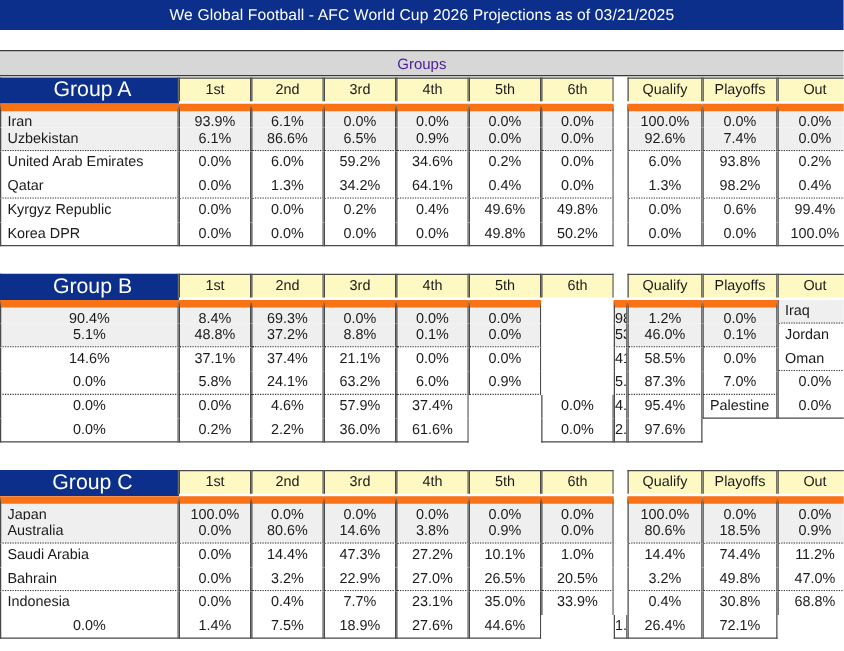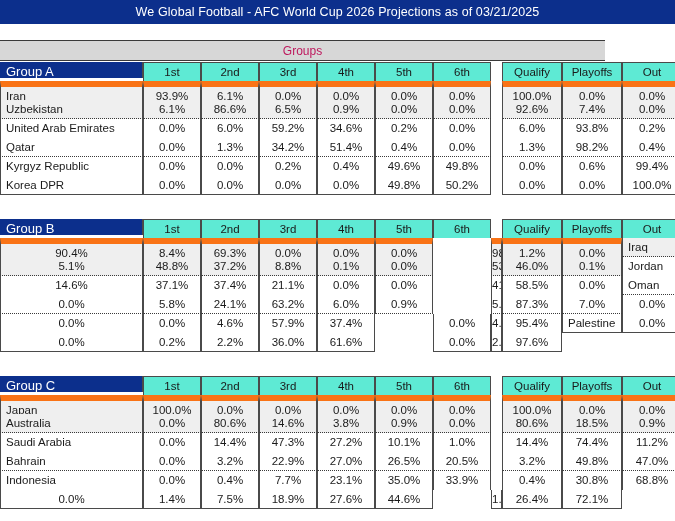--- a/index.html
+++ b/index.html
@@ -28,25 +28,25 @@
     display: flex;
     align-items: center;
     justify-content: center;
     letter-spacing: 0.1px;
   }
 
   
   .groups-band {
     position: absolute;
     left: 0; top: 40px;
-    width: 605px; height: 21px;
+    width: 675px; height: 21px;
     background: #d7d7d7;
     border-top: 1px solid #3a3a3a;
     border-bottom: 1px solid #3a3a3a;
-    color: #be185d;
+    color: #4c1d95;
     font-size: 12px;
     display: flex;
     align-items: center;
     justify-content: center;
   }
 
   
   .group-block {
     position: absolute;
     left: 0;
@@ -74,36 +74,36 @@
     white-space: nowrap;
     overflow: hidden;
   }
   .cell.gap {
     border: none;
     background: #ffffff;
   }
 
   
   .hdr-group {
-    height: 16px;
+    height: 21px;
     line-height: 19px;
     background: #0c2f8c;
     color: #ffffff;
-    font-size: 13px;
-    text-align: left;
+    font-size: 17px;
+    text-align: center;
     padding-left: 5px;
     border-left: 1px solid #0c2f8c;
     border-right: 1px solid #4a4a4a;
     overflow: hidden;
     white-space: nowrap;
   }
   .hdr-col {
     height: 19px;
     line-height: 19px;
-    background: #5eead4;
+    background: #fef9c3;
     color: #1a1a1a;
     font-size: 11.5px;
     text-align: center;
     border-left: 1px solid #4a4a4a;
     border-right: 1px solid #4a4a4a;
     border-top: 1px solid #4a4a4a;
     white-space: nowrap;
     overflow: hidden;
   }
   .hdr-col.gap { background: #ffffff; border: none; }
@@ -179,21 +179,21 @@
           <div class="cell">0.2%</div>
           <div class="cell">0.0%</div>
           <div class="cell gap"></div>
           <div class="cell">6.0%</div>
           <div class="cell">93.8%</div>
           <div class="cell">0.2%</div>
           <div class="cell team sep">Qatar</div>
           <div class="cell sep">0.0%</div>
           <div class="cell sep">1.3%</div>
           <div class="cell sep">34.2%</div>
-          <div class="cell sep">51.4%</div>
+          <div class="cell sep">64.1%</div>
           <div class="cell sep">0.4%</div>
           <div class="cell sep">0.0%</div>
           <div class="cell gap"></div>
           <div class="cell sep">1.3%</div>
           <div class="cell sep">98.2%</div>
           <div class="cell sep">0.4%</div>
           <div class="cell team">Kyrgyz Republic</div>
           <div class="cell">0.0%</div>
           <div class="cell">0.0%</div>
           <div class="cell">0.2%</div>

